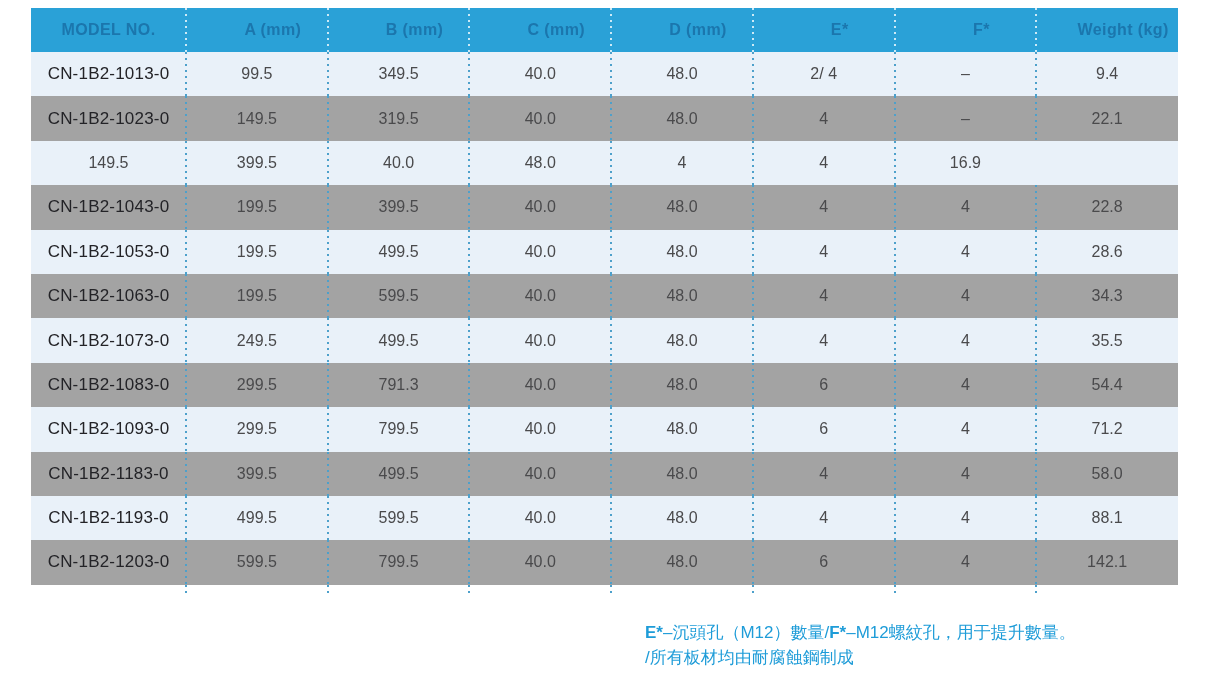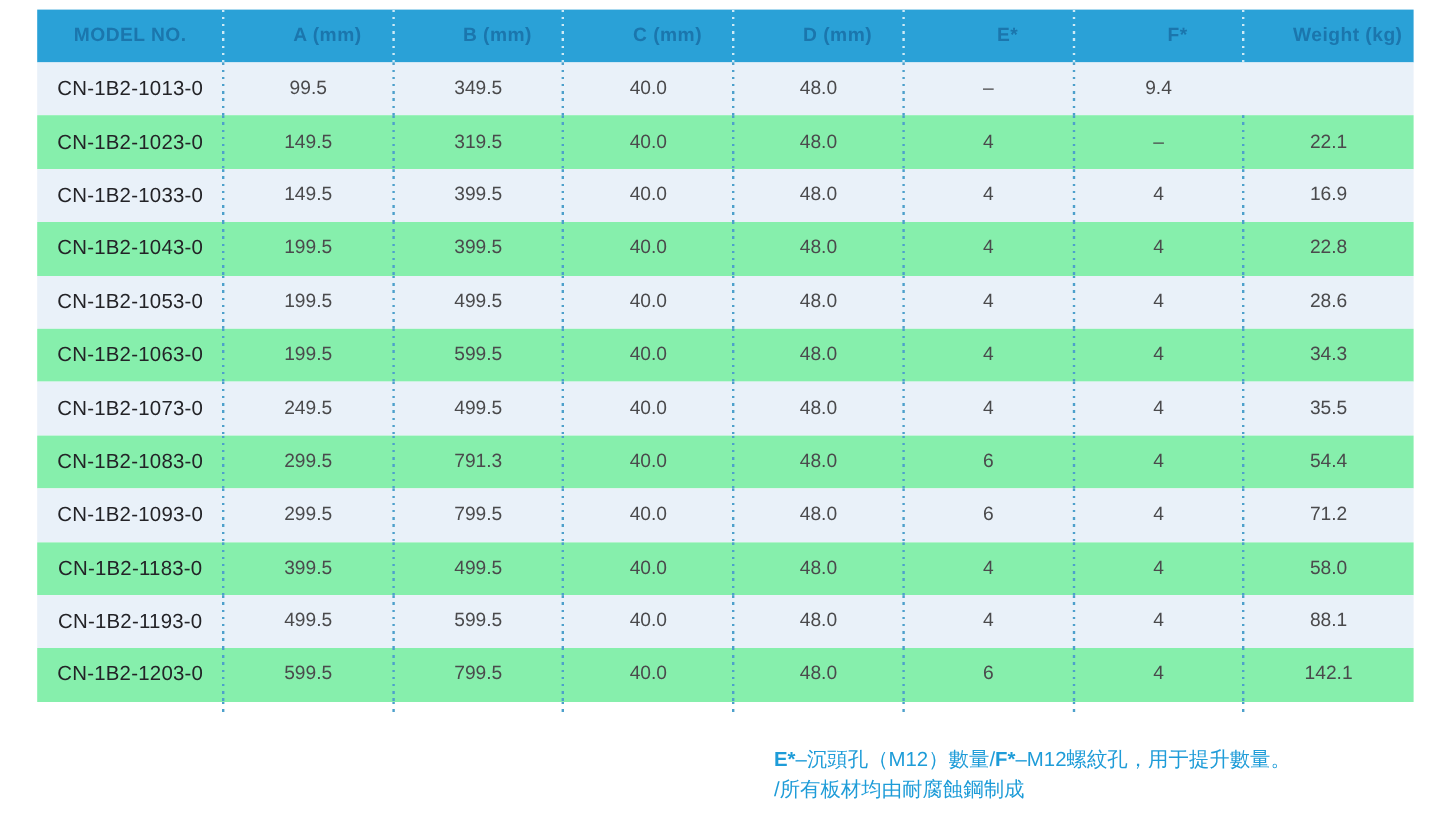--- a/index.html
+++ b/index.html
@@ -17,21 +17,21 @@
     position:relative; display:flex; align-items:center; justify-content:center;
     color:#1B76AD; font-weight:bold; font-size:16px; letter-spacing:0.4px;
   }
   .th:not(:last-child)::after {
     content:""; position:absolute; right:-1px; top:0; bottom:0; width:2px;
     background:repeating-linear-gradient(to bottom, #CDEAF6 0 2px, transparent 2px 6px);
   }
 
   .trow {
     display:grid; grid-template-columns:155px repeat(7, 1fr);
-    height:44.4px; background:#86efac;
+    height:44.4px; background:#a3a3a3;
   }
   .trow:nth-child(odd) { background:#E9F1F9; }
   .td {
     position:relative; display:flex; align-items:center; justify-content:center;
     color:#4A4A4C; font-size:16px;
   }
   .td:not(:last-child)::after {
     content:""; position:absolute; right:-1px; top:0; bottom:0; width:2px;
     background:repeating-linear-gradient(to bottom, #4DA0CB 0 2px, transparent 2px 6px);
   }
@@ -72,37 +72,37 @@
 
   <div class="th">Weight (kg)</div>
 </div>
     <div>
   <div class="trow">
     <div class="td model">CN-1B2-1013-0</div>
     <div class="td">99.5</div>
     <div class="td">349.5</div>
     <div class="td">40.0</div>
     <div class="td">48.0</div>
+    <div class="td">2/ 4</div>
     <div class="td">–</div>
     <div class="td">9.4</div>
   </div>
 
   <div class="trow">
     <div class="td model">CN-1B2-1023-0</div>
     <div class="td">149.5</div>
     <div class="td">319.5</div>
     <div class="td">40.0</div>
     <div class="td">48.0</div>
     <div class="td">4</div>
     <div class="td">–</div>
     <div class="td">22.1</div>
   </div>
 
   <div class="trow">
-    <div class="td model">CN-1B2-1033-0</div>
     <div class="td">149.5</div>
     <div class="td">399.5</div>
     <div class="td">40.0</div>
     <div class="td">48.0</div>
     <div class="td">4</div>
     <div class="td">4</div>
     <div class="td">16.9</div>
   </div>
 
   <div class="trow">

